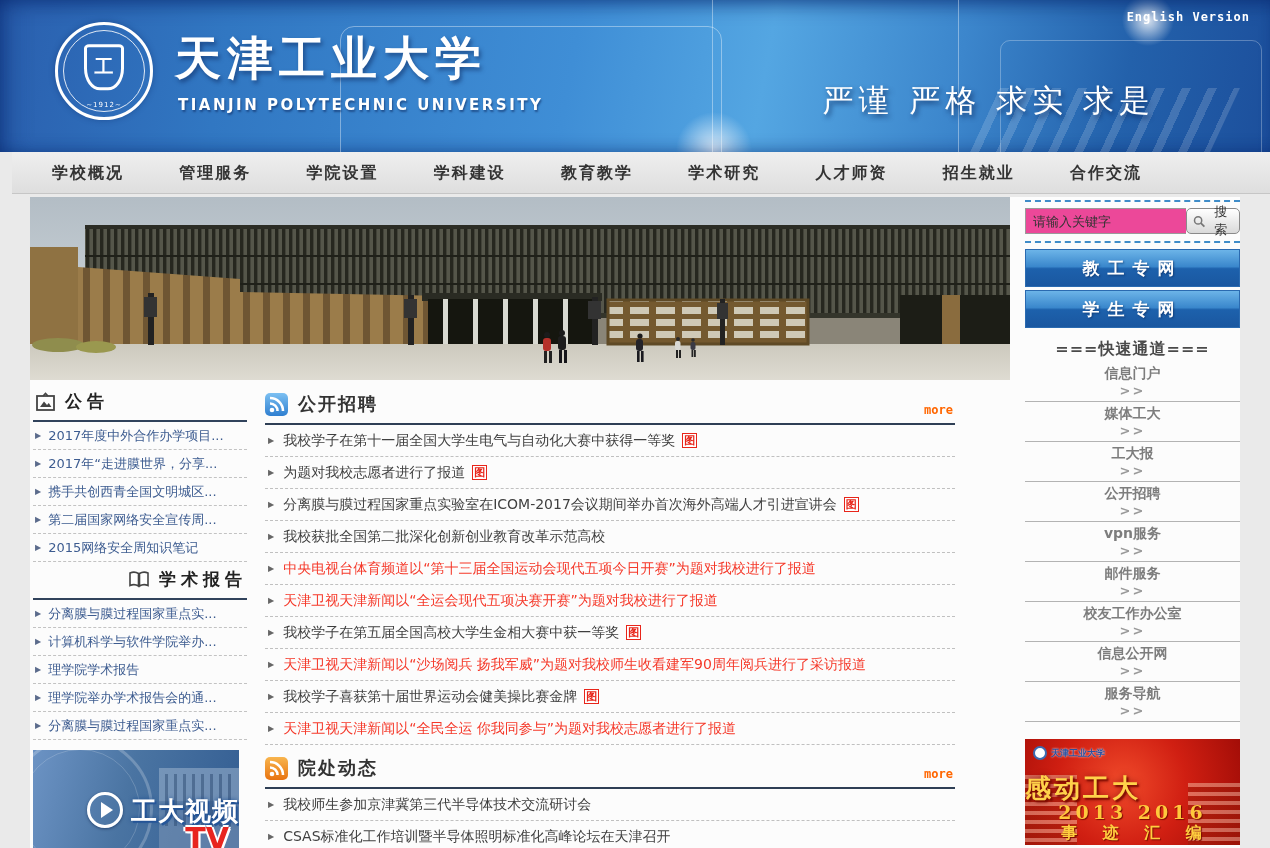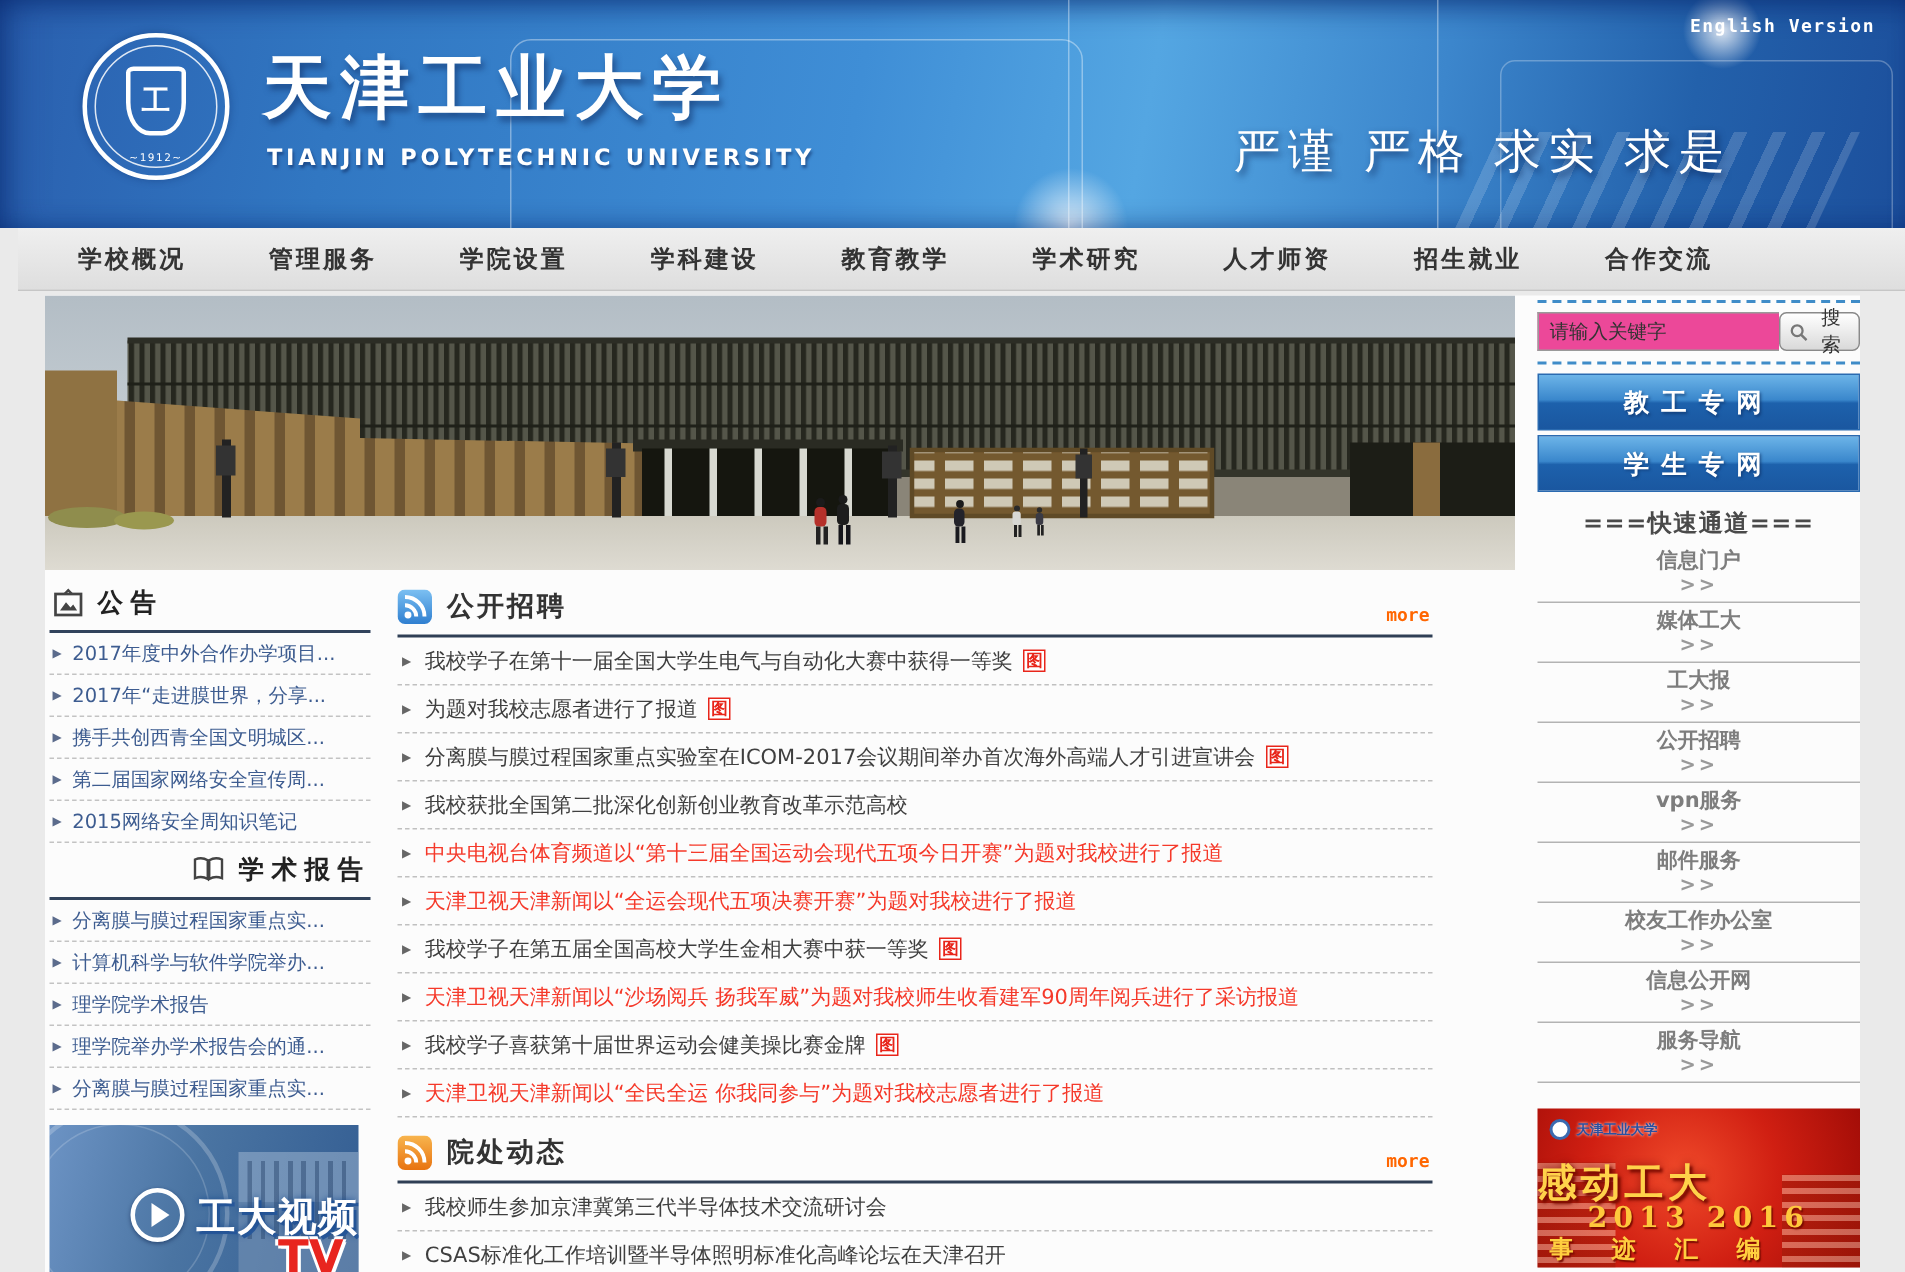--- a/index.html
+++ b/index.html
@@ -112,21 +112,21 @@
     background:repeating-linear-gradient(rgba(255,230,200,.8) 0 4px, rgba(150,30,10,.9) 4px 9px);}
   .rb-bldg.l{left:0;} .rb-bldg.r{right:0;height:62px;}
   .rb-logo{position:absolute;left:8px;top:7px;display:flex;align-items:center;gap:4px;}
   .rb-logo-circle{width:14px;height:14px;border-radius:50%;background:#fff;border:2px solid #3a6ab0;box-sizing:border-box;}
   .rb-logo-text{color:#2a50a0;font-size:9px;font-weight:bold;font-family:"DejaVu Serif","Liberation Serif",serif;
     text-shadow:0 0 2px #fff;}
   .rb-line1{position:absolute;left:0;right:0;top:32px;text-align:left;color:#ffd24a;font-size:26px;font-weight:bold;
     letter-spacing:3px;text-shadow:2px 2px 2px #7a0b00, 0 0 6px rgba(120,10,0,.8);}
   .rb-line2{position:absolute;left:0;right:0;top:62px;text-align:center;color:#ffc83c;font-size:19px;font-weight:bold;
     font-family:"DejaVu Serif","Liberation Serif",serif;letter-spacing:4px;text-shadow:1px 1px 1px #7a0b00;}
-  .rb-line3{position:absolute;left:8px;right:0;top:84px;color:#ffcf3f;font-size:16px;font-weight:bold;
+  .rb-line3{position:absolute;left:8px;right:0;top:84px;text-align:center;color:#ffcf3f;font-size:16px;font-weight:bold;
     letter-spacing:10px;text-shadow:1px 1px 1px #7a0b00;}
 </style>
 </head>
 <body>
 
 <div class="page">
 
   <div class="header">
     <div class="deco d1"></div>
     <div class="deco d2"></div>

